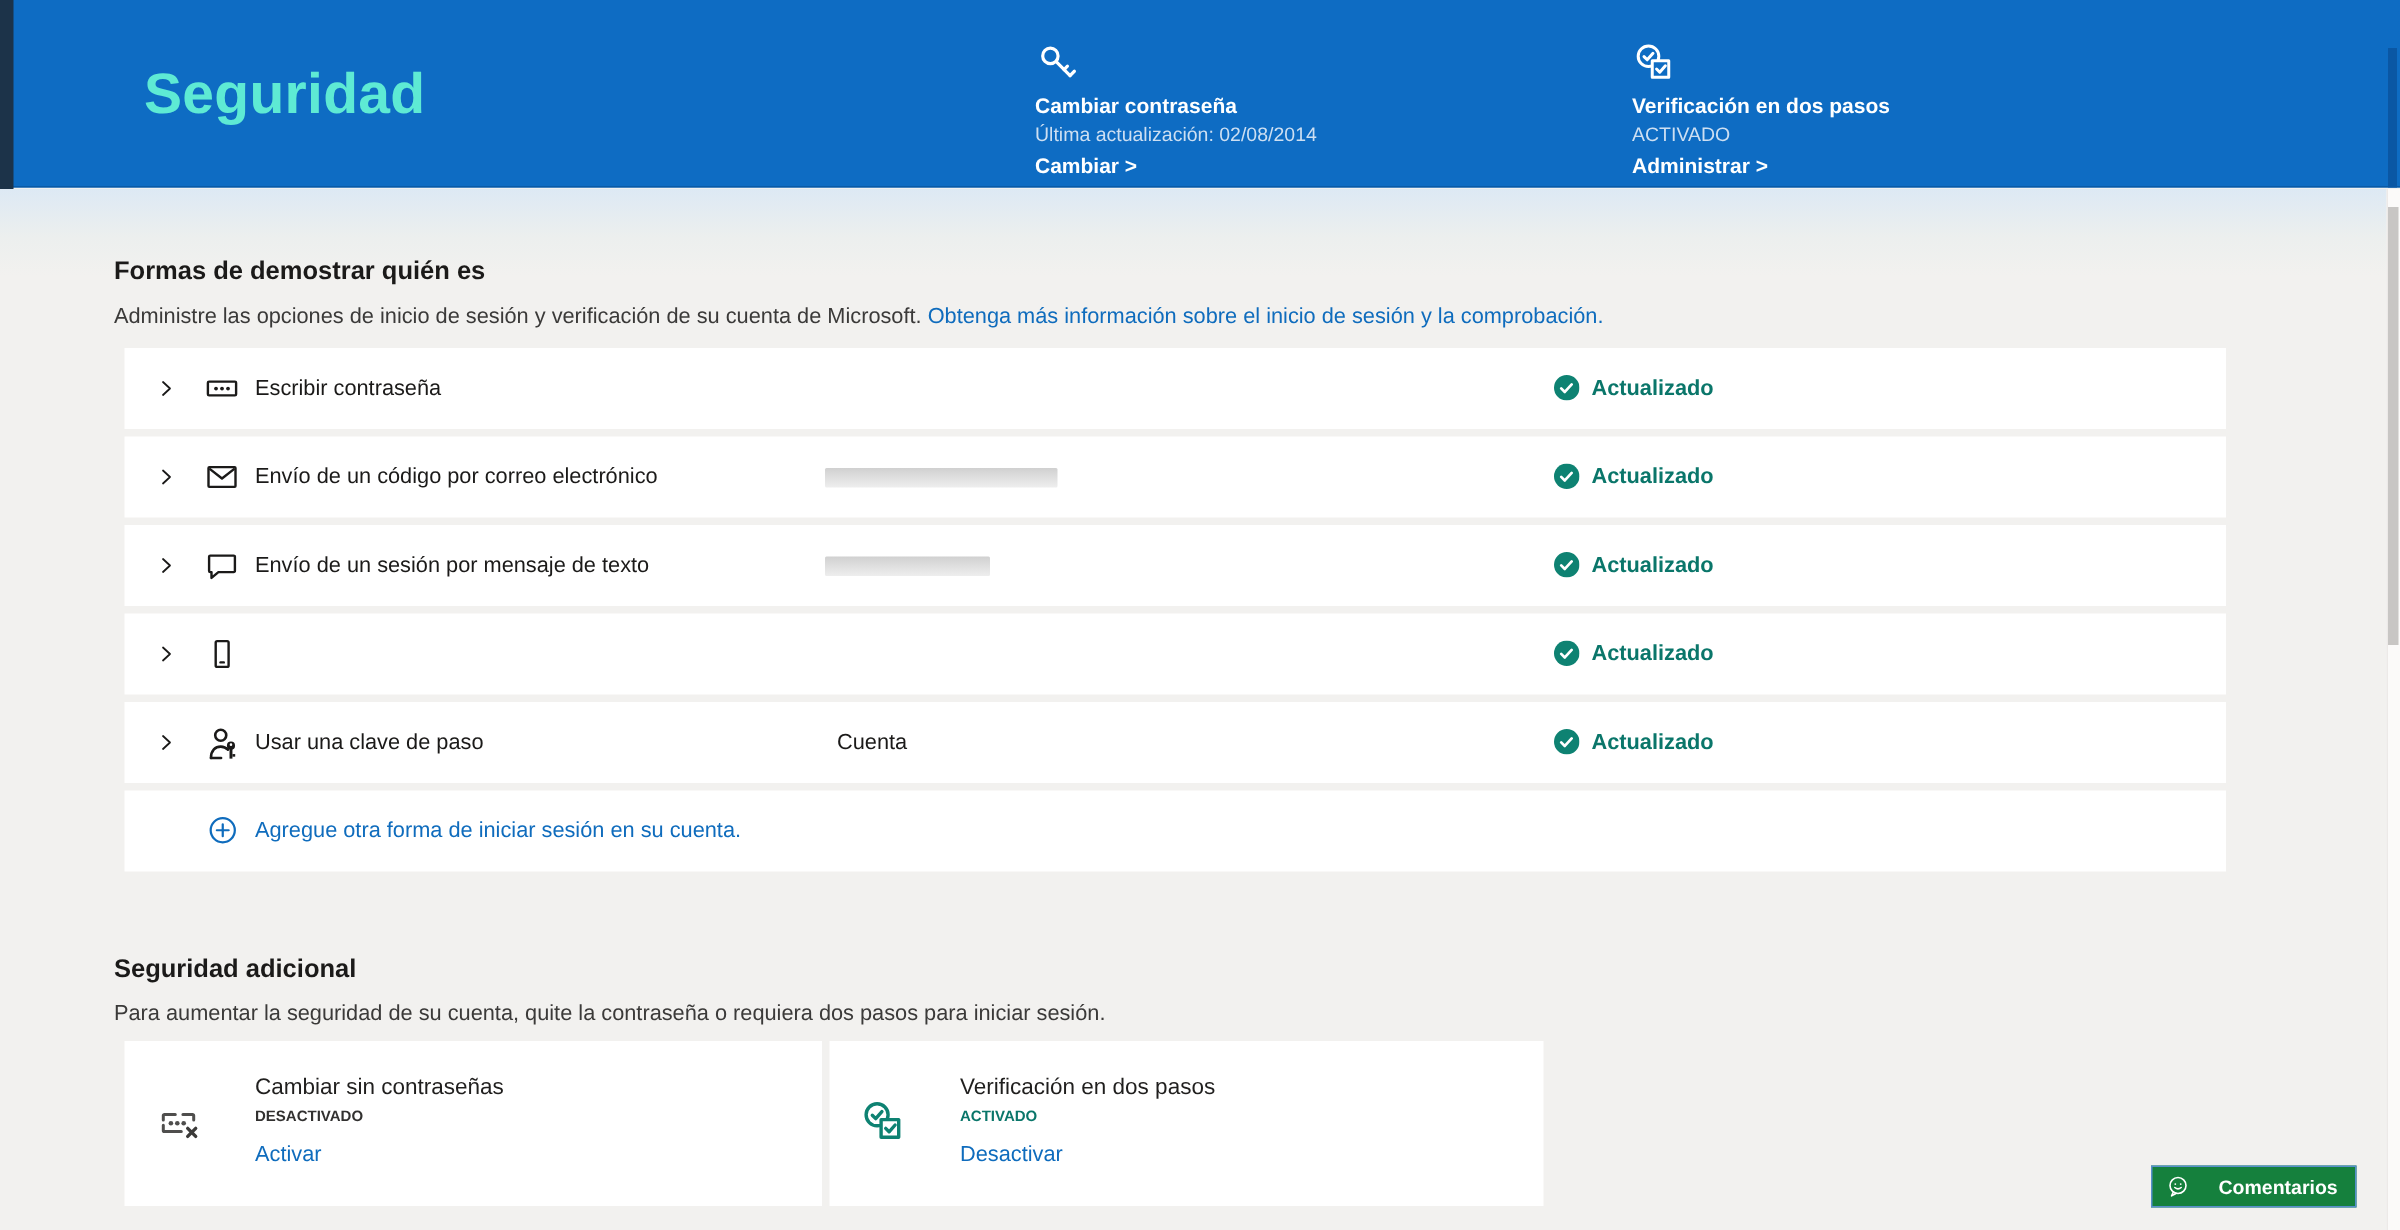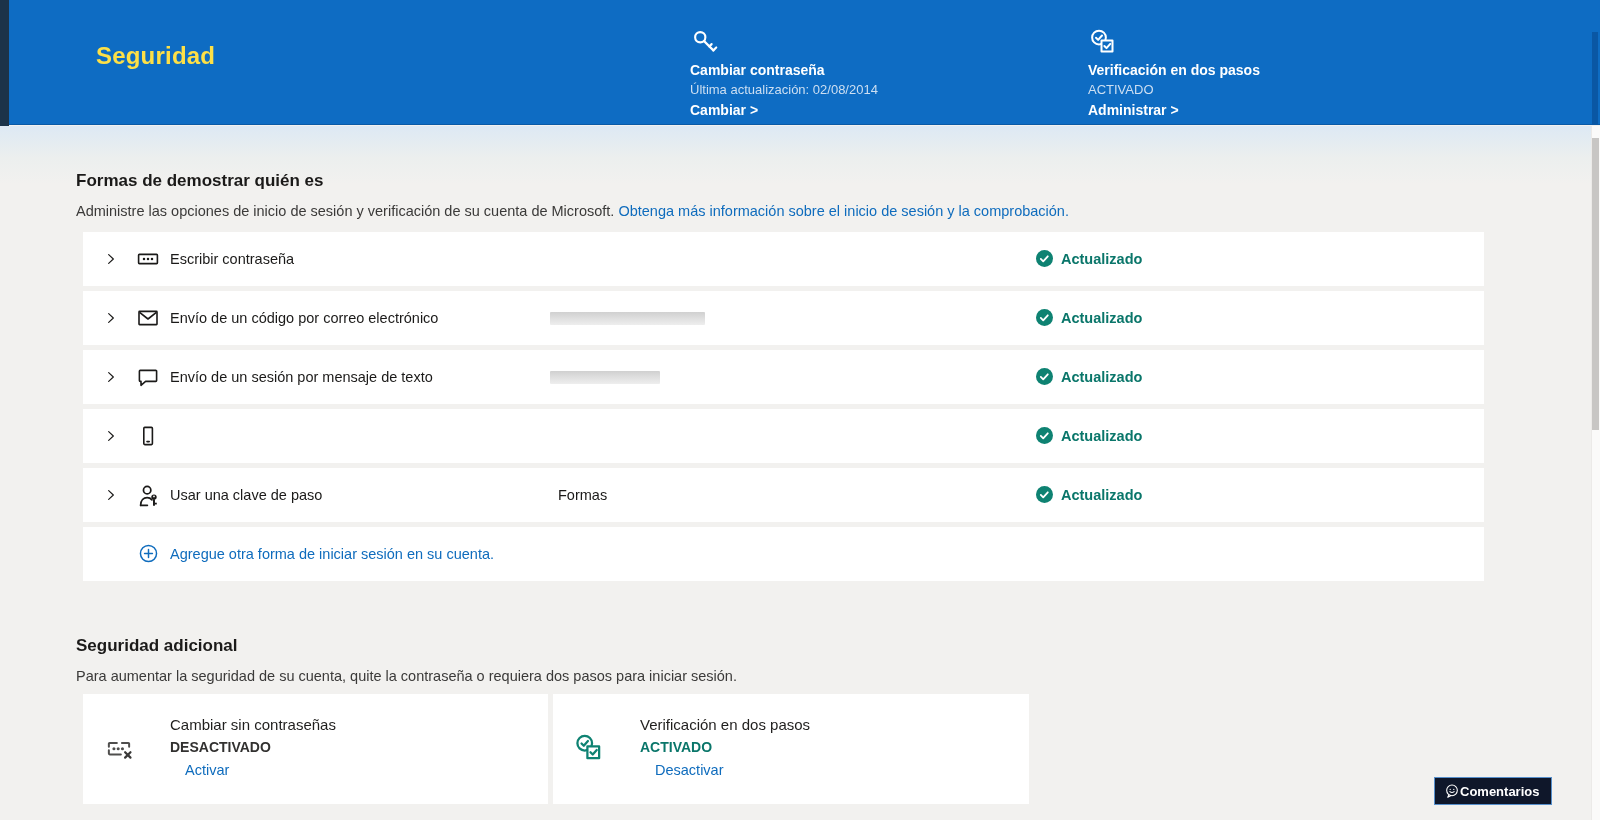--- a/index.html
+++ b/index.html
@@ -15,21 +15,21 @@
   .hero {
     position:absolute; left:0; top:0; width:1600px; height:125px;
     background:#0e6cc3; border-bottom:1px solid #0a5aa6;
   }
   .left-edge {
     position:absolute; left:0; top:0; width:9px; height:126px;
     background:#1c3349; z-index:5;
   }
   .hero-title {
     position:absolute; left:96px; top:42px;
-    font-size:24px; font-weight:700; color:#fde047; letter-spacing:.2px;text-align:center;
+    font-size:38px; font-weight:700; color:#5eead4; letter-spacing:.2px;text-align:center;
   }
   .hero-card { position:absolute; top:27px; width:360px; color:#fff; }
   .hero-card .h-icon { display:block; width:30px; height:30px; margin-bottom:5px; }
   .hero-card .h-title { font-size:14px; font-weight:700; }
   .hero-card .h-sub { font-size:13px; color:#cddff2; margin-top:4px; }
   .hero-card .h-action { font-size:14px; font-weight:700; color:#ffffff; margin-top:5px; cursor:pointer; display:inline-block; }
   #hero-card-password { left:690px; }
   #hero-card-twostep  { left:1088px; }
 
   .hero-fade {
@@ -71,29 +71,29 @@
     position:absolute; left:87px; top:19px; font-size:14.5px; color:#0f6cbd; cursor:pointer;
   }
 
   
   .cards { position:absolute; left:83px; top:694px; display:flex; gap:5px; }
   .sec-card { position:relative; background:#ffffff; height:110px; }
   #card-passwordless { width:465px; }
   #card-twostep { width:476px; }
   .sec-card .c-icon { position:absolute; left:20px; top:38px; width:32px; height:32px; }
   .sec-card .c-title  { position:absolute; left:87px; top:22px; font-size:15px; color:#201f1e; }
-  .sec-card .c-status { position:absolute; left:87px; top:45px; font-size:14px; font-weight:700; color:#323130; }
+  .sec-card .c-status { position:absolute; left:87px; top:45px; font-size:10px; font-weight:700; color:#323130; }
   .sec-card .c-status.on { color:#0a766a; }
-  .sec-card .c-action { position:absolute; left:102px; top:68px; font-size:14.5px; color:#0f6cbd; cursor:pointer; }
+  .sec-card .c-action { position:absolute; left:87px; top:68px; font-size:14.5px; color:#0f6cbd; cursor:pointer; }
 
   
   .feedback {
     position:absolute; left:1434px; top:777px; height:28px; padding:0 12px 0 9px;
-    background:#0f172a; border:1px solid #568fcc; color:#fff;
-    display:flex; align-items:center; gap:0; font-size:13px; font-weight:700;
+    background:#15803d; border:1px solid #568fcc; color:#fff;
+    display:flex; align-items:center; gap:19px; font-size:13px; font-weight:700;
     cursor:pointer;
   }
 
   
   .sb-track {
     position:absolute; right:0; top:126px; width:9px; height:694px;
     background:#fbfaf9; border-left:1px solid #eceae8;
   }
   .sb-thumb-blue {
     position:absolute; right:2px; top:32px; width:6px; height:93px; background:#0a57a4;
@@ -252,21 +252,21 @@
           <circle cx="10.3" cy="6.6" r="3.4"></circle>
           <path d="M4.3 20.6 c0 -4.6 2.7 -7 6 -7 c1.8 0 3.3 0.7 4.4 1.9"></path>
           <path d="M4.3 20.6 h6.2"></path>
           <circle cx="16.6" cy="13" r="2.5" fill="#1b1a19" stroke="none"></circle>
           <circle cx="16.6" cy="12.4" r="0.8" fill="#ffffff" stroke="none"></circle>
           <rect x="15.7" y="15" width="1.8" height="6" fill="#1b1a19" stroke="none"></rect>
           <rect x="17.5" y="18.2" width="1.7" height="1.6" fill="#1b1a19" stroke="none"></rect>
         </svg>
       </span>
       <span class="r-label">Usar una clave de paso</span>
-      <span class="r-value">Formas</span>
+      <span class="r-value">Cuenta</span>
       <span class="r-status">
         <svg width="17" height="17" viewBox="0 0 17 17">
             <circle cx="8.5" cy="8.5" r="8.5" fill="#0e8272"></circle>
             <path d="M4.8 8.9 l2.4 2.4 l4.6 -5" stroke="#ffffff" stroke-width="1.8" fill="none" stroke-linecap="round" stroke-linejoin="round"></path>
           </svg>
         <span class="st-text">Actualizado</span>
       </span>
     </div>
 
     <div class="add-row">

